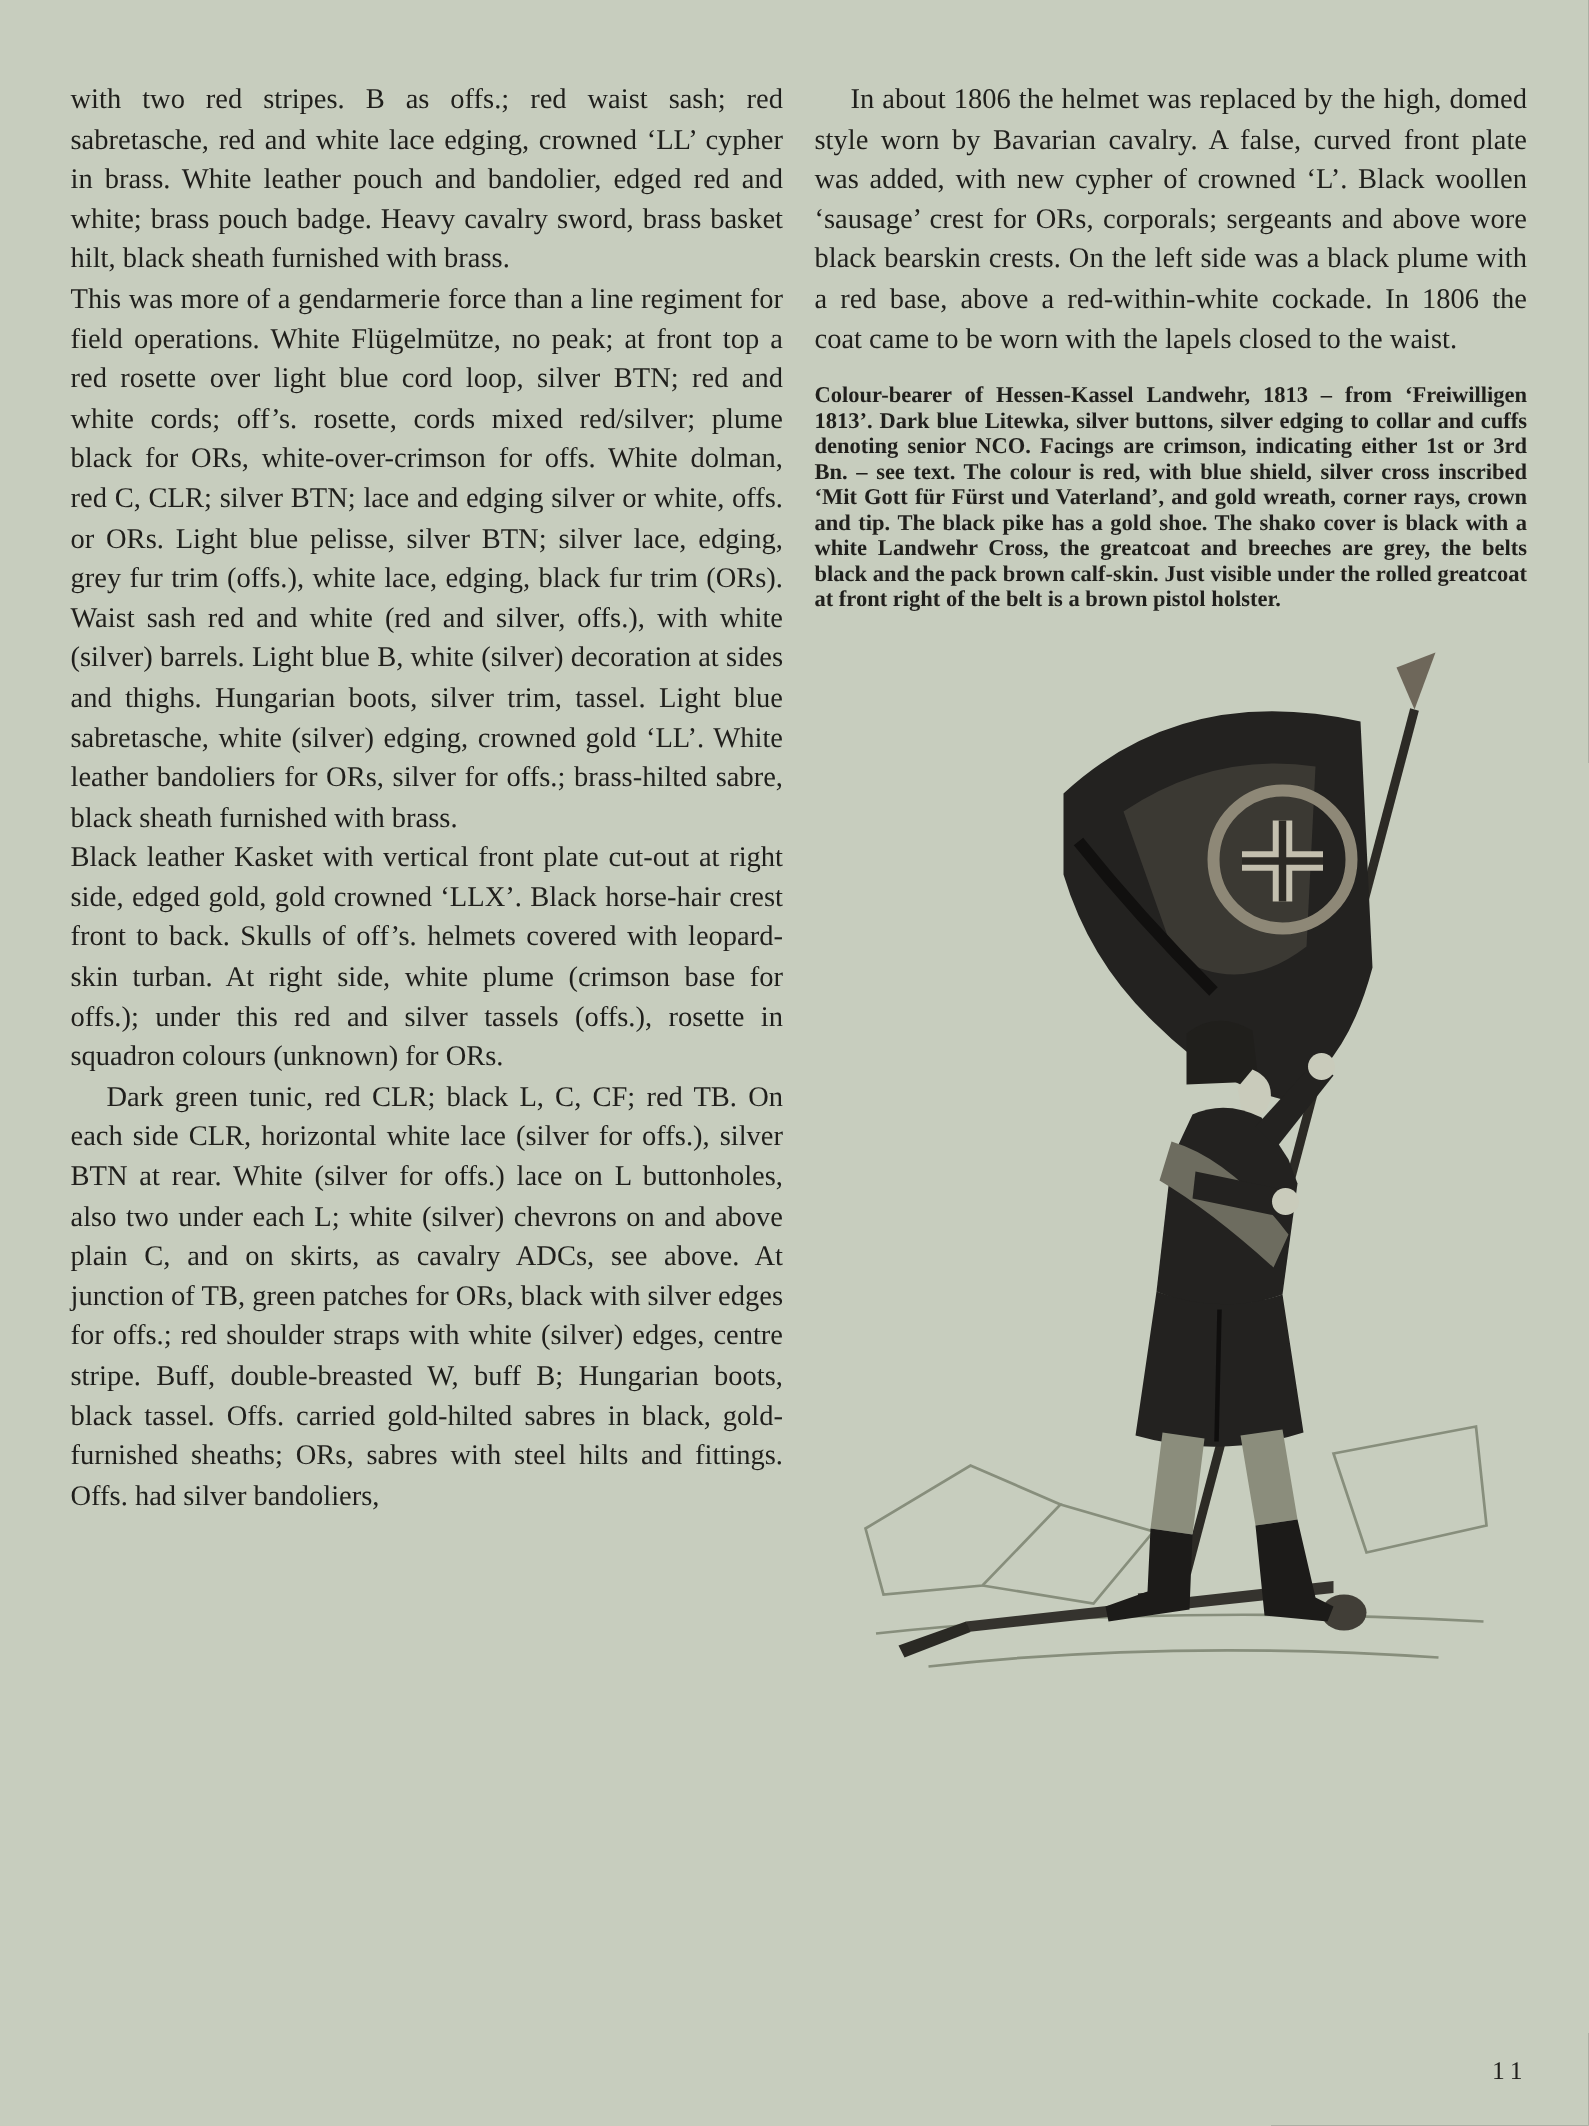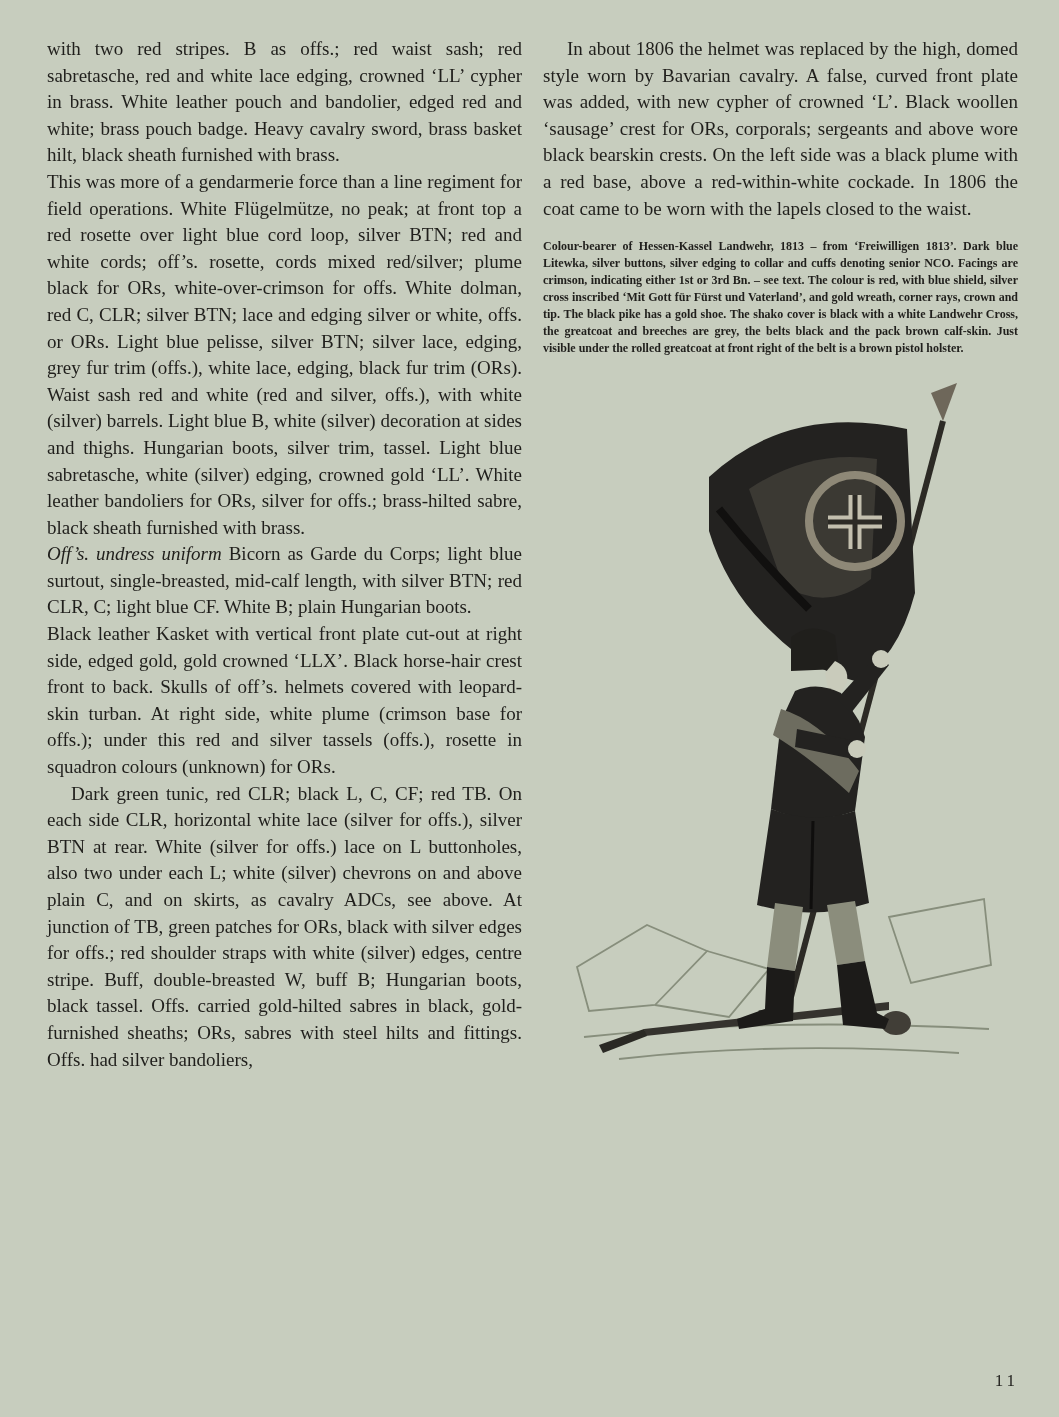--- a/index.html
+++ b/index.html
@@ -9,36 +9,36 @@
     height: 1417px;
     margin: 0 auto;
     background: #c7cdbe;
     color: #201f1c;
     font-family: "Liberation Serif", serif;
     overflow: hidden;
   }
   .columns {
     display: flex;
     gap: 21px;
-    padding: 36px 41px 0 47px;
+    padding: 54px 41px 0 47px;
   }
   .col {
     width: 476px;
     font-size: 19px;
     line-height: 26.6px;
     text-align: justify;
   }
   .col p { margin: 0; }
   .indent { text-indent: 24px; }
   .heading-italic { font-style: italic; }
   i { font-style: italic; }
   .figure-caption {
     margin-top: 16px;
     font-weight: bold;
-    font-size: 12px;
+    font-size: 15px;
     line-height: 17px;
     text-align: justify;
   }
   .illustration {
     margin: 12px 0 0 16px;
     width: 440px;
     height: 710px;
   }
   .page-number {
     position: absolute;
@@ -50,21 +50,20 @@
 </style>
 </head>
 <body>
 
 <div class="page">
   <div class="columns">
 
     <div class="col">
       <p>with two red stripes. B as offs.; red waist sash; red sabretasche, red and white lace edging, crowned ‘LL’ cypher in brass. White leather pouch and bandolier, edged red and white; brass pouch badge. Heavy cavalry sword, brass basket hilt, black sheath furnished with brass.</p>
       <p>This was more of a gendarmerie force than a line regiment for field operations. White Flügelmütze, no peak; at front top a red rosette over light blue cord loop, silver BTN; red and white cords; off’s. rosette, cords mixed red/silver; plume black for ORs, white-over-crimson for offs. White dolman, red C, CLR; silver BTN; lace and edging silver or white, offs. or ORs. Light blue pelisse, silver BTN; silver lace, edging, grey fur trim (offs.), white lace, edging, black fur trim (ORs). Waist sash red and white (red and silver, offs.), with white (silver) barrels. Light blue B, white (silver) decoration at sides and thighs. Hungarian boots, silver trim, tassel. Light blue sabretasche, white (silver) edging, crowned gold ‘LL’. White leather bandoliers for ORs, silver for offs.; brass-hilted sabre, black sheath furnished with brass.</p>
-      <p><i>Off’s. undress uniform</i><span> Bicorn as Garde du Corps; light blue surtout, single-breasted, mid-calf length, with silver BTN; red CLR, C; light blue CF. White B; plain Hungarian boots.</span></p>
       <p>Black leather Kasket with vertical front plate cut-out at right side, edged gold, gold crowned ‘LLX’. Black horse-hair crest front to back. Skulls of off’s. helmets covered with leopard-skin turban. At right side, white plume (crimson base for offs.); under this red and silver tassels (offs.), rosette in squadron colours (unknown) for ORs.</p>
       <p class="indent">Dark green tunic, red CLR; black L, C, CF; red TB. On each side CLR, horizontal white lace (silver for offs.), silver BTN at rear. White (silver for offs.) lace on L buttonholes, also two under each L; white (silver) chevrons on and above plain C, and on skirts, as cavalry ADCs, see above. At junction of TB, green patches for ORs, black with silver edges for offs.; red shoulder straps with white (silver) edges, centre stripe. Buff, double-breasted W, buff B; Hungarian boots, black tassel. Offs. carried gold-hilted sabres in black, gold-furnished sheaths; ORs, sabres with steel hilts and fittings. Offs. had silver bandoliers,</p>
     </div>
 
     <div class="col">
       <p class="indent">In about 1806 the helmet was replaced by the high, domed style worn by Bavarian cavalry. A false, curved front plate was added, with new cypher of crowned ‘L’. Black woollen ‘sausage’ crest for ORs, corporals; sergeants and above wore black bearskin crests. On the left side was a black plume with a red base, above a red-within-white cockade. In 1806 the coat came to be worn with the lapels closed to the waist.</p>
 
       <div class="figure-caption">Colour-bearer of Hessen-Kassel Landwehr, 1813 – from ‘Freiwilligen 1813’. Dark blue Litewka, silver buttons, silver edging to collar and cuffs denoting senior NCO. Facings are crimson, indicating either 1st or 3rd Bn. – see text. The colour is red, with blue shield, silver cross inscribed ‘Mit Gott für Fürst und Vaterland’, and gold wreath, corner rays, crown and tip. The black pike has a gold shoe. The shako cover is black with a white Landwehr Cross, the greatcoat and breeches are grey, the belts black and the pack brown calf-skin. Just visible under the rolled greatcoat at front right of the belt is a brown pistol holster.</div>
 
       <div class="illustration" role="img" aria-label="Colour-bearer of Hessen-Kassel Landwehr, 1813, carrying a draped colour on a black pike">

